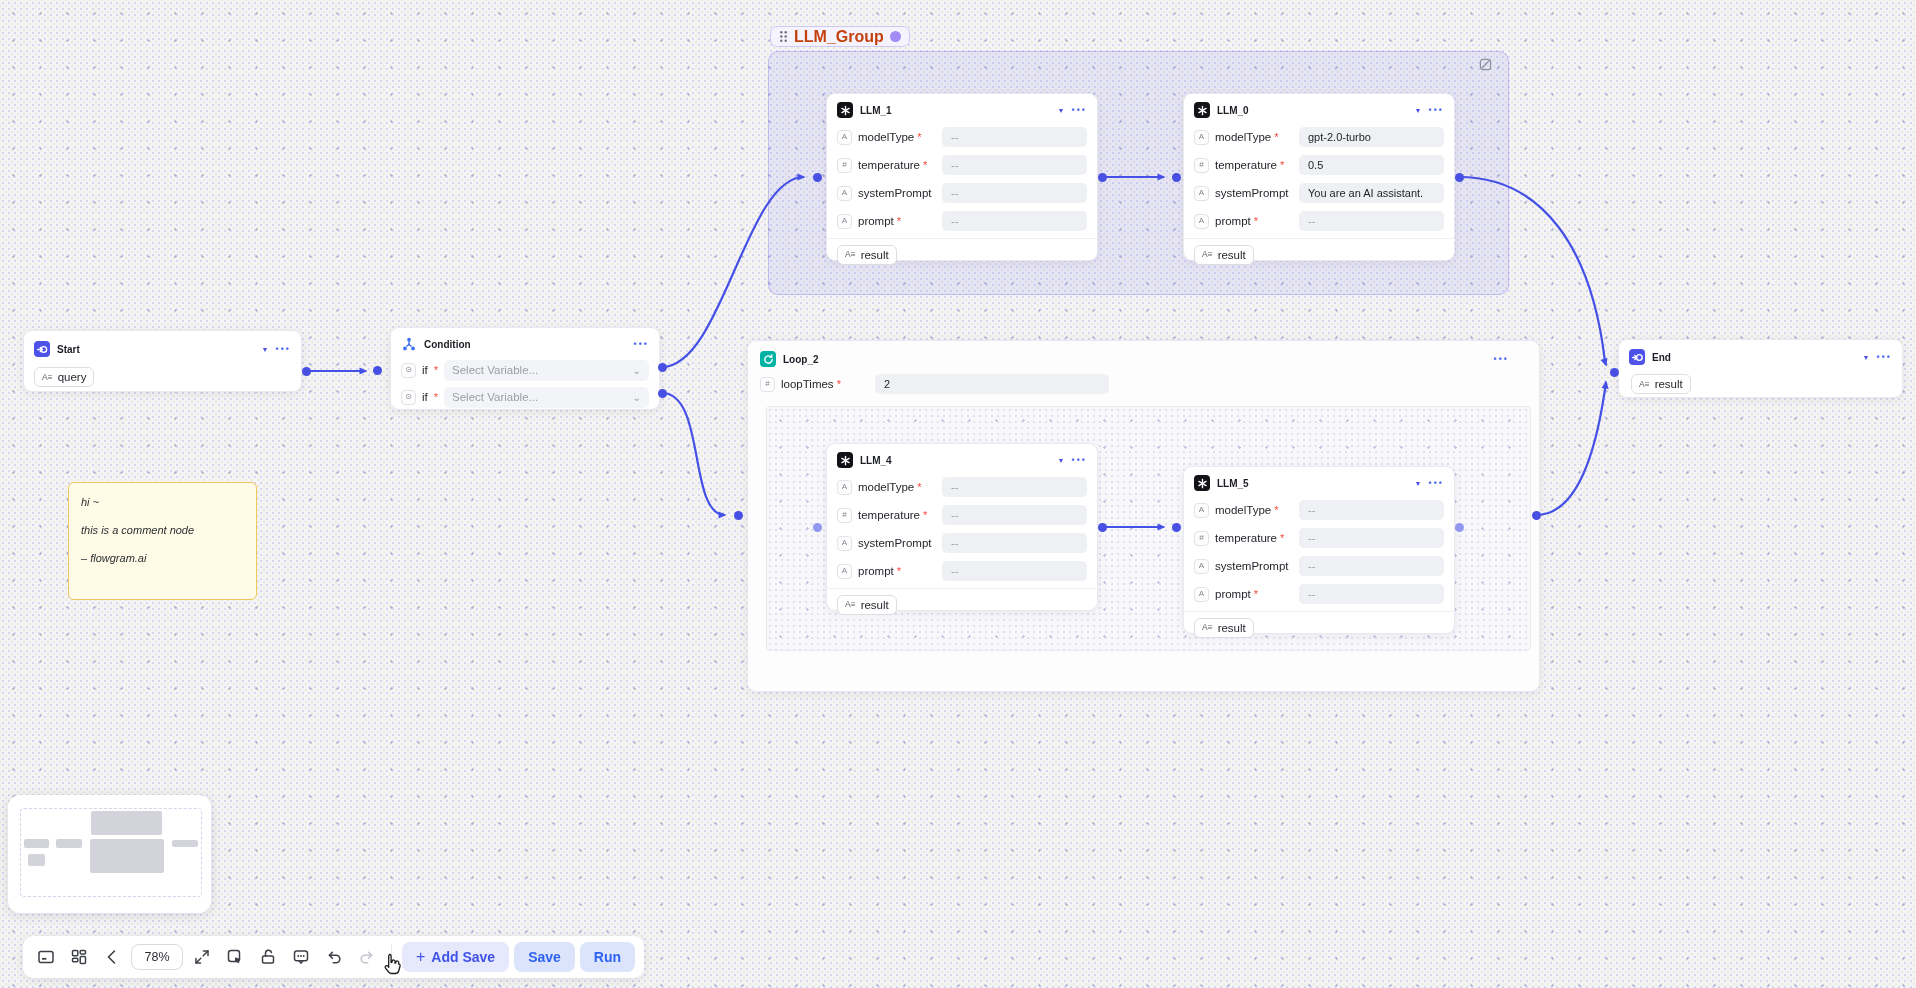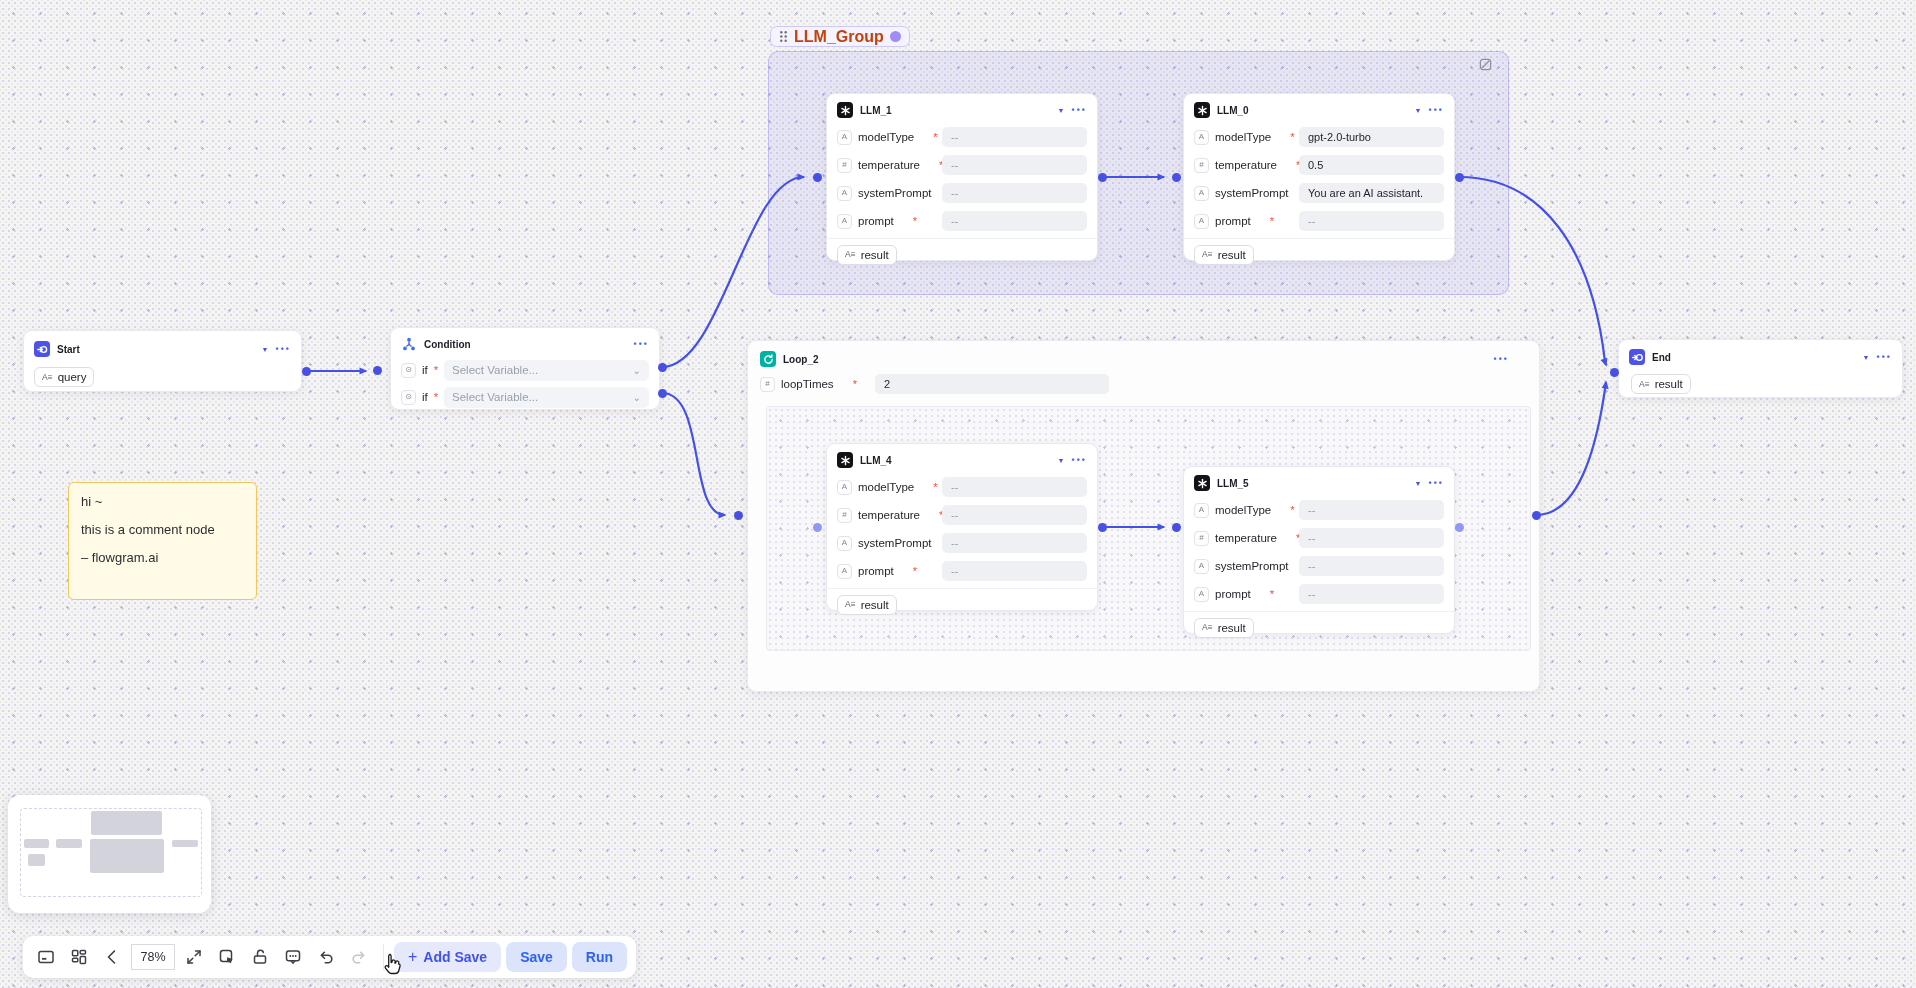--- a/index.html
+++ b/index.html
@@ -26,21 +26,21 @@
   .nicon.bare   { background:transparent; }
   .ntitle { font-size:10px; font-weight:700; color:#1b1e24; }
   .spacer { flex:1; }
   .caret { font-size:7px; color:#4750e2; cursor:pointer; }
   .hdots { font-size:9px; letter-spacing:2px; color:#4d6af2; cursor:pointer; font-weight:700; }
   .rows { margin-top:3px; }
   .frow { display:flex; align-items:center; height:28px; padding:0 10px; gap:6px; }
   .ticon { width:15px; height:15px; flex:none; border:1px solid #e1e3e8; border-radius:4px;
     background:#fdfdfe; color:#82868f; font-size:8px; display:flex; align-items:center;
     justify-content:center; line-height:1; }
-  .labelwrap { width:78px; flex:none; display:flex; gap:19px; align-items:baseline; }
+  .labelwrap { width:78px; flex:none; display:flex; gap:3px; align-items:baseline; }
   .flabel { font-size:11.5px; color:#23262c; }
   .req { color:#f5483b; font-size:11px; }
   .field { flex:1; height:20px; background:#eef0f3; border-radius:5px;
     padding:0 9px; display:flex; align-items:center; overflow:hidden; }
   .fval { font-size:11px; color:#1d2026; white-space:nowrap; }
   .fval.muted, .phold { color:#9aa0a8; }
   .nfooter { border-top:1px solid #f0f1f4; margin-top:3px; height:32px;
     display:flex; align-items:center; padding:0 10px; }
   .tag { display:inline-flex; align-items:center; gap:5px; height:20px;
     border:1px solid #dcdee4; border-radius:6px; background:#fff; padding:0 7px; }
@@ -80,42 +80,42 @@
     display:inline-flex; align-items:center; gap:6px; padding:0 8px;
     background:#f5f4fe; border:1px solid #cdc9f4; border-radius:7px; cursor:grab; }
   .grouppill .gtitle { font-size:16px; color:#c2410c;font-weight:bold; }
   .gcircle { width:11px; height:11px; border-radius:50%; background:#a18cf5; }
   .gcollapse { position:absolute; right:16px; top:6px; }
 
   
   .commentnode { position:absolute; left:68px; top:482px; width:189px; height:118px;
     background:#fffbe6; border:1px solid #eec85e; border-radius:6px;
     padding:5px 12px; z-index:4; }
-  .commentnode div { font-size:13px; color:#2b2e33; line-height:28px; white-space:nowrap; }
+  .commentnode div { font-size:11px; color:#2b2e33; line-height:28px; white-space:nowrap;font-style:italic; }
 
   
   #edges { position:absolute; left:0; top:0; z-index:3; pointer-events:none; }
   .port { position:absolute; width:9px; height:9px; border-radius:50%;
     background:#4750e2; z-index:6; }
   .port.light { background:#9298ef; }
 
   
   .minimap { position:absolute; left:8px; top:795px; width:203px; height:118px;
     background:#fff; border-radius:12px; box-shadow:0 2px 12px rgba(30,30,60,.13); z-index:20; }
   .mviewport { position:absolute; left:12px; top:13px; width:182px; height:89px;
     border:1px dashed #d4d4e8; border-radius:4px; }
   .mblock { position:absolute; background:#d3d3dc; border-radius:2px; }
 
   
   .toolbar { position:absolute; left:23px; top:936px; height:42px; z-index:21;
     display:inline-flex; align-items:center; gap:5px; padding:0 9px;
     background:#fff; border-radius:10px; box-shadow:0 2px 10px rgba(30,30,60,.10); }
   .tbtn { width:28px; height:28px; border-radius:7px; display:flex; align-items:center;
     justify-content:center; cursor:pointer; }
-  .zoombox { width:44px; height:26px; border:1px solid #d8dade; border-radius:0;
+  .zoombox { width:52px; height:26px; border:1px solid #d8dade; border-radius:8px;
     font-size:12.5px; color:#2c2f35; display:flex; align-items:center;
     justify-content:center; cursor:pointer; }
   .tdivider { width:1px; height:26px; background:#e8e9ee; margin:0 5px; }
   .actbtn { height:30px; border-radius:8px; display:inline-flex; align-items:center;
     gap:6px; padding:0 14px; font-size:14px; font-weight:600; cursor:pointer; }
   .addnode { background:#e6e8fb; color:#4053e8; }
   .addnode .plus { font-size:16px; font-weight:500; }
   .savebtn, .runbtn { background:#dce4fb; color:#2e62f2; }
 
   .cursor { position:absolute; left:381px; top:952px; z-index:30; }

